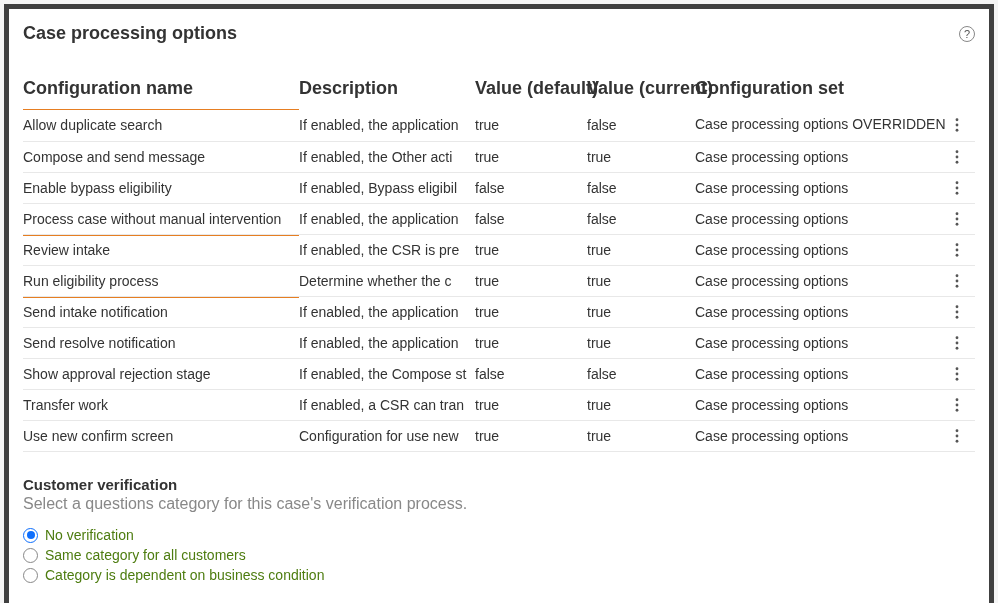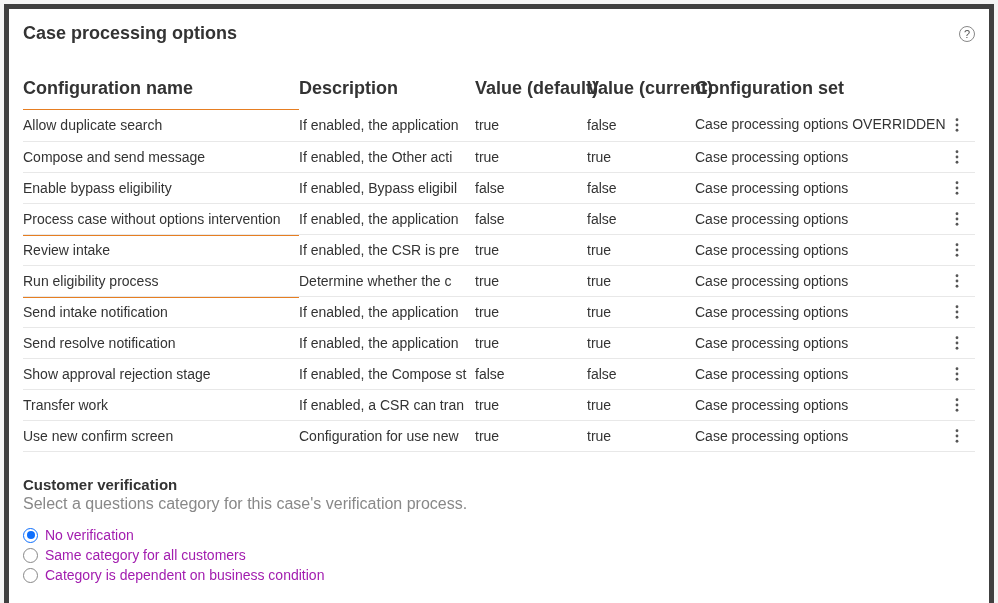--- a/index.html
+++ b/index.html
@@ -109,21 +109,21 @@
       color: #888;
       margin-top: 2px;
       margin-bottom: 14px;
     }
     .radio-row {
       display: flex;
       align-items: center;
       gap: 7px;
       margin-bottom: 4px;
       font-size: 14px;
-      color: #a21caf;
+      color: #4d7c0f;
       text-align: center;
     }
     .radio {
       width: 15px;
       height: 15px;
       border: 1.5px solid #888;
       border-radius: 50%;
       display: inline-flex;
       align-items: center;
       justify-content: center;
@@ -220,21 +220,21 @@
             <div class="kebab">
               <svg viewBox="0 0 4 16">
                 <circle cx="2" cy="2" r="1.6" fill="#555"></circle>
                 <circle cx="2" cy="8" r="1.6" fill="#555"></circle>
                 <circle cx="2" cy="14" r="1.6" fill="#555"></circle>
               </svg>
             </div>
           </td>
         </tr>
         <tr>
-          <td class="col-name">Process case without options intervention</td>
+          <td class="col-name">Process case without manual intervention</td>
           <td class="col-desc">If enabled, the application</td>
           <td class="col-vdef">false</td>
           <td class="col-vcur">false</td>
           <td class="col-cset"><span>Case processing options</span></td>
           <td class="col-act">
             <div class="kebab">
               <svg viewBox="0 0 4 16">
                 <circle cx="2" cy="2" r="1.6" fill="#555"></circle>
                 <circle cx="2" cy="8" r="1.6" fill="#555"></circle>
                 <circle cx="2" cy="14" r="1.6" fill="#555"></circle>

